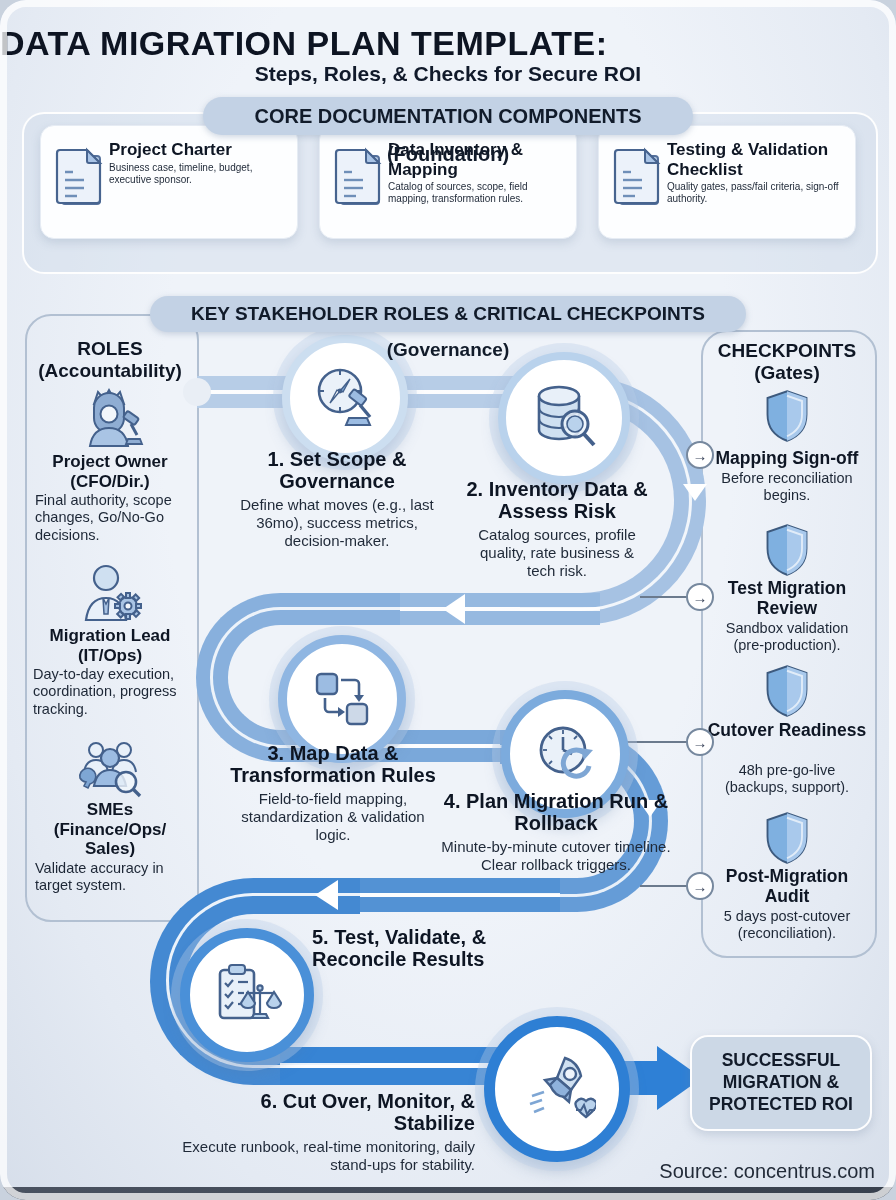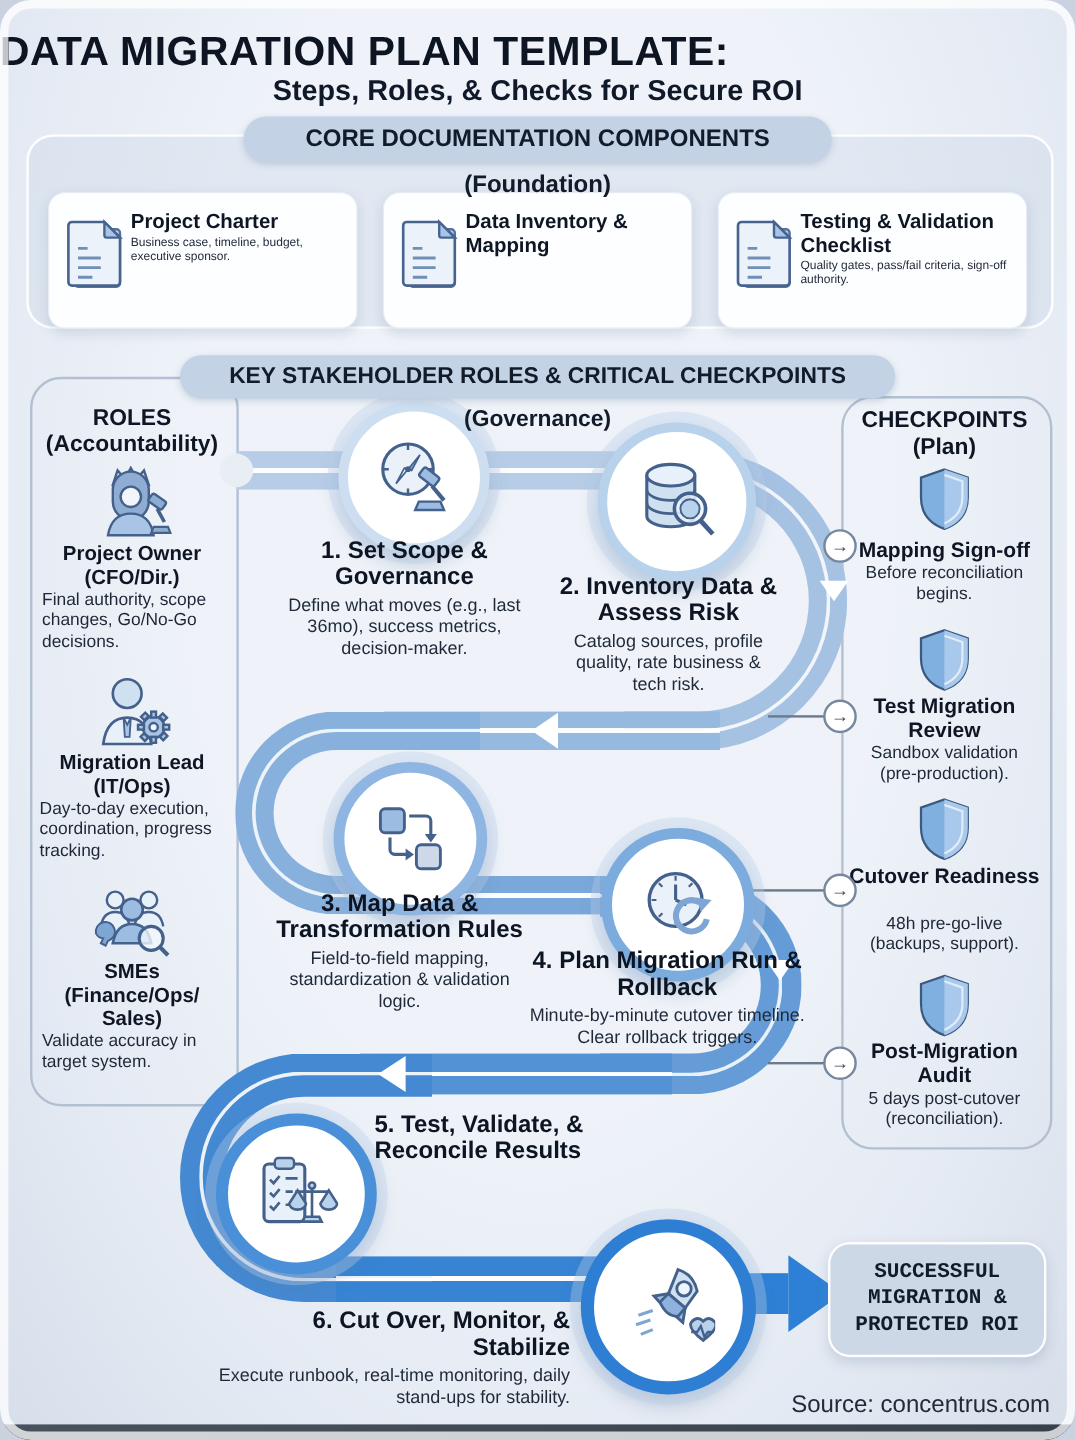--- a/index.html
+++ b/index.html
@@ -7,29 +7,29 @@
     position:relative;width:896px;height:1200px;overflow:hidden;
     font-family:"Liberation Sans","DejaVu Sans",sans-serif;
     background:radial-gradient(ellipse at 50% 35%, #eff3f9 45%, #e4eaf3 75%, #d6deea 100%);
     border-radius:26px;
   }
   .frame{position:absolute;inset:0;border:7px solid rgba(255,255,255,.75);border-radius:26px;pointer-events:none;z-index:60;}
   .bottom-strip{position:absolute;left:0;right:0;bottom:0;height:13px;background:linear-gradient(90deg,#4a5260,#38404d);z-index:55;}
 
   .abs{position:absolute;}
   .title1{top:24px;left:0;width:872px;text-align:left;font-size:34px;font-weight:800;letter-spacing:.5px;color:#0d1422;z-index:5;}
-  .title2{top:62px;left:0;width:896px;text-align:center;font-size:24px;font-weight:700;color:#10192a;z-index:5;}
+  .title2{top:62px;left:0;width:896px;text-align:center;font-size:21px;font-weight:700;color:#10192a;z-index:5;}
 
   .panel{background:rgba(203,216,232,.38);border:2px solid rgba(255,255,255,.95);border-radius:22px;z-index:1;}
   .pill{background:#c3d2e5;border-radius:19px;text-align:center;color:#111b2a;font-weight:800;
         box-shadow:0 2px 6px rgba(120,140,170,.35);z-index:6;}
   .pill.f{left:203px;top:97px;width:490px;height:38px;line-height:38px;font-size:20px;}
   .pill.g{left:150px;top:296px;width:596px;height:36px;line-height:36px;font-size:19px;}
 
-  .card{top:160px;width:258px;height:114px;background:#fdfeff;border:1px solid #e6ecf4;border-radius:14px;
+  .card{top:125px;width:258px;height:114px;background:#fdfeff;border:1px solid #e6ecf4;border-radius:14px;
         box-shadow:0 4px 10px rgba(110,130,160,.22);display:flex;align-items:flex-start;padding:14px 10px 0 12px;box-sizing:border-box;z-index:2;}
   .card .doc{flex:0 0 56px;margin-top:6px;}
   .card .ct{font-size:17px;font-weight:800;color:#0e1624;line-height:1.15;}
   .card .cd{font-size:10px;color:#1d2736;line-height:1.22;margin-top:2px;}
 
   .rolesbox{left:25px;top:314px;width:170px;height:604px;border:2px solid #b2c0d2;border-radius:26px;z-index:1;}
   .cpbox{left:701px;top:330px;width:172px;height:624px;border:2px solid #b2c0d2;border-radius:26px;z-index:0;}
 
   .colhead{font-size:19px;font-weight:800;color:#0e1624;text-align:center;line-height:1.15;z-index:5;}
   .roletitle{font-size:17px;font-weight:800;color:#0e1624;text-align:center;line-height:1.15;z-index:5;}
@@ -98,21 +98,21 @@
   .t6{left:145px;top:1090px;width:330px;text-align:right;}
   .t6 .step-title{margin-left:auto;width:245px;}
   .t6 .step-desc{margin-right:0;}
 
   .conn{left:686px;width:28px;height:28px;border-radius:50%;background:#fff;border:2.5px solid #76889e;box-sizing:border-box;
         display:flex;align-items:center;justify-content:center;font-size:15px;font-weight:700;color:#39445a;z-index:6;line-height:1;}
   .stub{height:2px;background:#6b7a8d;z-index:2;}
 
   .outcome{left:690px;top:1035px;width:178px;height:92px;background:#ccd8e6;border:2px solid rgba(255,255,255,.95);
            border-radius:18px;display:flex;align-items:center;justify-content:center;text-align:center;
-           font-size:17.5px;font-weight:800;color:#121b2a;line-height:1.25;z-index:5;box-shadow:0 4px 10px rgba(110,130,160,.25);font-family:Liberation Mono, monospace;}
+           font-size:17.5px;font-weight:800;color:#121b2a;line-height:1.25;z-index:5;box-shadow:0 4px 10px rgba(110,130,160,.25);}
   .source{left:520px;top:1160px;width:355px;text-align:right;font-size:20px;color:#222b38;z-index:5;}
   .roleicon{z-index:5;}
 </style>
 </head>
 <body>
 
 <div class="canvas">
 
   <div class="abs title1">DATA MIGRATION PLAN TEMPLATE:</div>
   <div class="abs title2">Steps, Roles, &amp; Checks for Secure ROI</div>
@@ -145,20 +145,21 @@
         <path d="M7 4 h27 l13 13 v37 a3 3 0 0 1 -3 3 h-37 a3 3 0 0 1 -3 -3 v-47 a3 3 0 0 1 3 -3 z" fill="#ecf2fa" stroke="#47648f" stroke-width="2.2"></path>
         <path d="M34 4 l13 13 h-11 a2 2 0 0 1 -2 -2 z" fill="#a9c4e6" stroke="#47648f" stroke-width="2"></path>
         <line x1="12" y1="26" x2="20" y2="26" stroke="#6f8fb8" stroke-width="2.4"></line>
         <line x1="12" y1="34" x2="31" y2="34" stroke="#6f8fb8" stroke-width="2.4"></line>
         <line x1="12" y1="42" x2="31" y2="42" stroke="#6f8fb8" stroke-width="2.4"></line>
         <line x1="12" y1="50" x2="24" y2="50" stroke="#6f8fb8" stroke-width="2.4"></line>
       </svg>
     </div>
     <div>
       <div class="ct">Data Inventory &amp; Mapping</div>
+      <div class="cd">Catalog of sources, scope, field mapping, transformation rules.</div>
     </div>
   </div>
 
   <div class="abs card" style="left:598px;">
     <div class="doc">
       <svg width="54" height="62" viewBox="0 0 54 62">
         <rect x="9" y="10" width="38" height="48" rx="3" fill="#b9cfe9" stroke="#55719c" stroke-width="2"></rect>
         <path d="M7 4 h27 l13 13 v37 a3 3 0 0 1 -3 3 h-37 a3 3 0 0 1 -3 -3 v-47 a3 3 0 0 1 3 -3 z" fill="#ecf2fa" stroke="#47648f" stroke-width="2.2"></path>
         <path d="M34 4 l13 13 h-11 a2 2 0 0 1 -2 -2 z" fill="#a9c4e6" stroke="#47648f" stroke-width="2"></path>
         <line x1="12" y1="26" x2="20" y2="26" stroke="#6f8fb8" stroke-width="2.4"></line>
@@ -228,21 +229,21 @@
       <circle cx="34" cy="24" r="9" fill="#9cbce2" stroke="#44618c" stroke-width="2.2"></circle>
       <path d="M18 52 q3 -16 16 -16 q13 0 16 16 z" fill="#9cbce2" stroke="#44618c" stroke-width="2.2"></path>
       <path d="M4 44 a8 8 0 1 1 10 6 l-2 4 -4 -2 2 -4 a8 8 0 0 1 -6 -4 z" fill="#7ea6d4" stroke="#44618c" stroke-width="1.6"></path>
       <circle cx="50" cy="48" r="10" fill="rgba(240,246,252,.8)" stroke="#44618c" stroke-width="2.6"></circle>
       <line x1="57" y1="55" x2="64" y2="62" stroke="#44618c" stroke-width="3.4"></line>
     </svg>
   </div>
   <div class="abs roletitle" style="left:30px;top:800px;width:160px;">SMEs (Finance/Ops/ Sales)</div>
   <div class="abs roledesc" style="left:35px;top:860px;width:150px;">Validate accuracy in target system.</div>
 
-  <div class="abs colhead" style="left:707px;top:340px;width:160px;">CHECKPOINTS (Plan)</div>
+  <div class="abs colhead" style="left:707px;top:340px;width:160px;">CHECKPOINTS (Gates)</div>
 
   <div class="abs shield" style="top:388px;">
     <svg width="48" height="56" viewBox="0 0 64 72">
       <path d="M32 3 L58 12 V34 C58 54 46 64 32 69 C18 64 6 54 6 34 V12 Z" fill="#7fb0e0" stroke="#3d5a7e" stroke-width="2.5"></path>
       <path d="M32 3 L58 12 V34 C58 54 46 64 32 69 Z" fill="#a9c9ec"></path>
       <path d="M32 9 L52 16 V34 C52 49 43 58 32 63" fill="none" stroke="#fff" stroke-width="2.5" opacity=".65"></path>
     </svg>
   </div>
   <div class="abs cptitle" style="left:705px;top:448px;width:164px;">Mapping Sign-off</div>
   <div class="abs cpdesc" style="left:712px;top:470px;width:150px;">Before reconciliation begins.</div>

